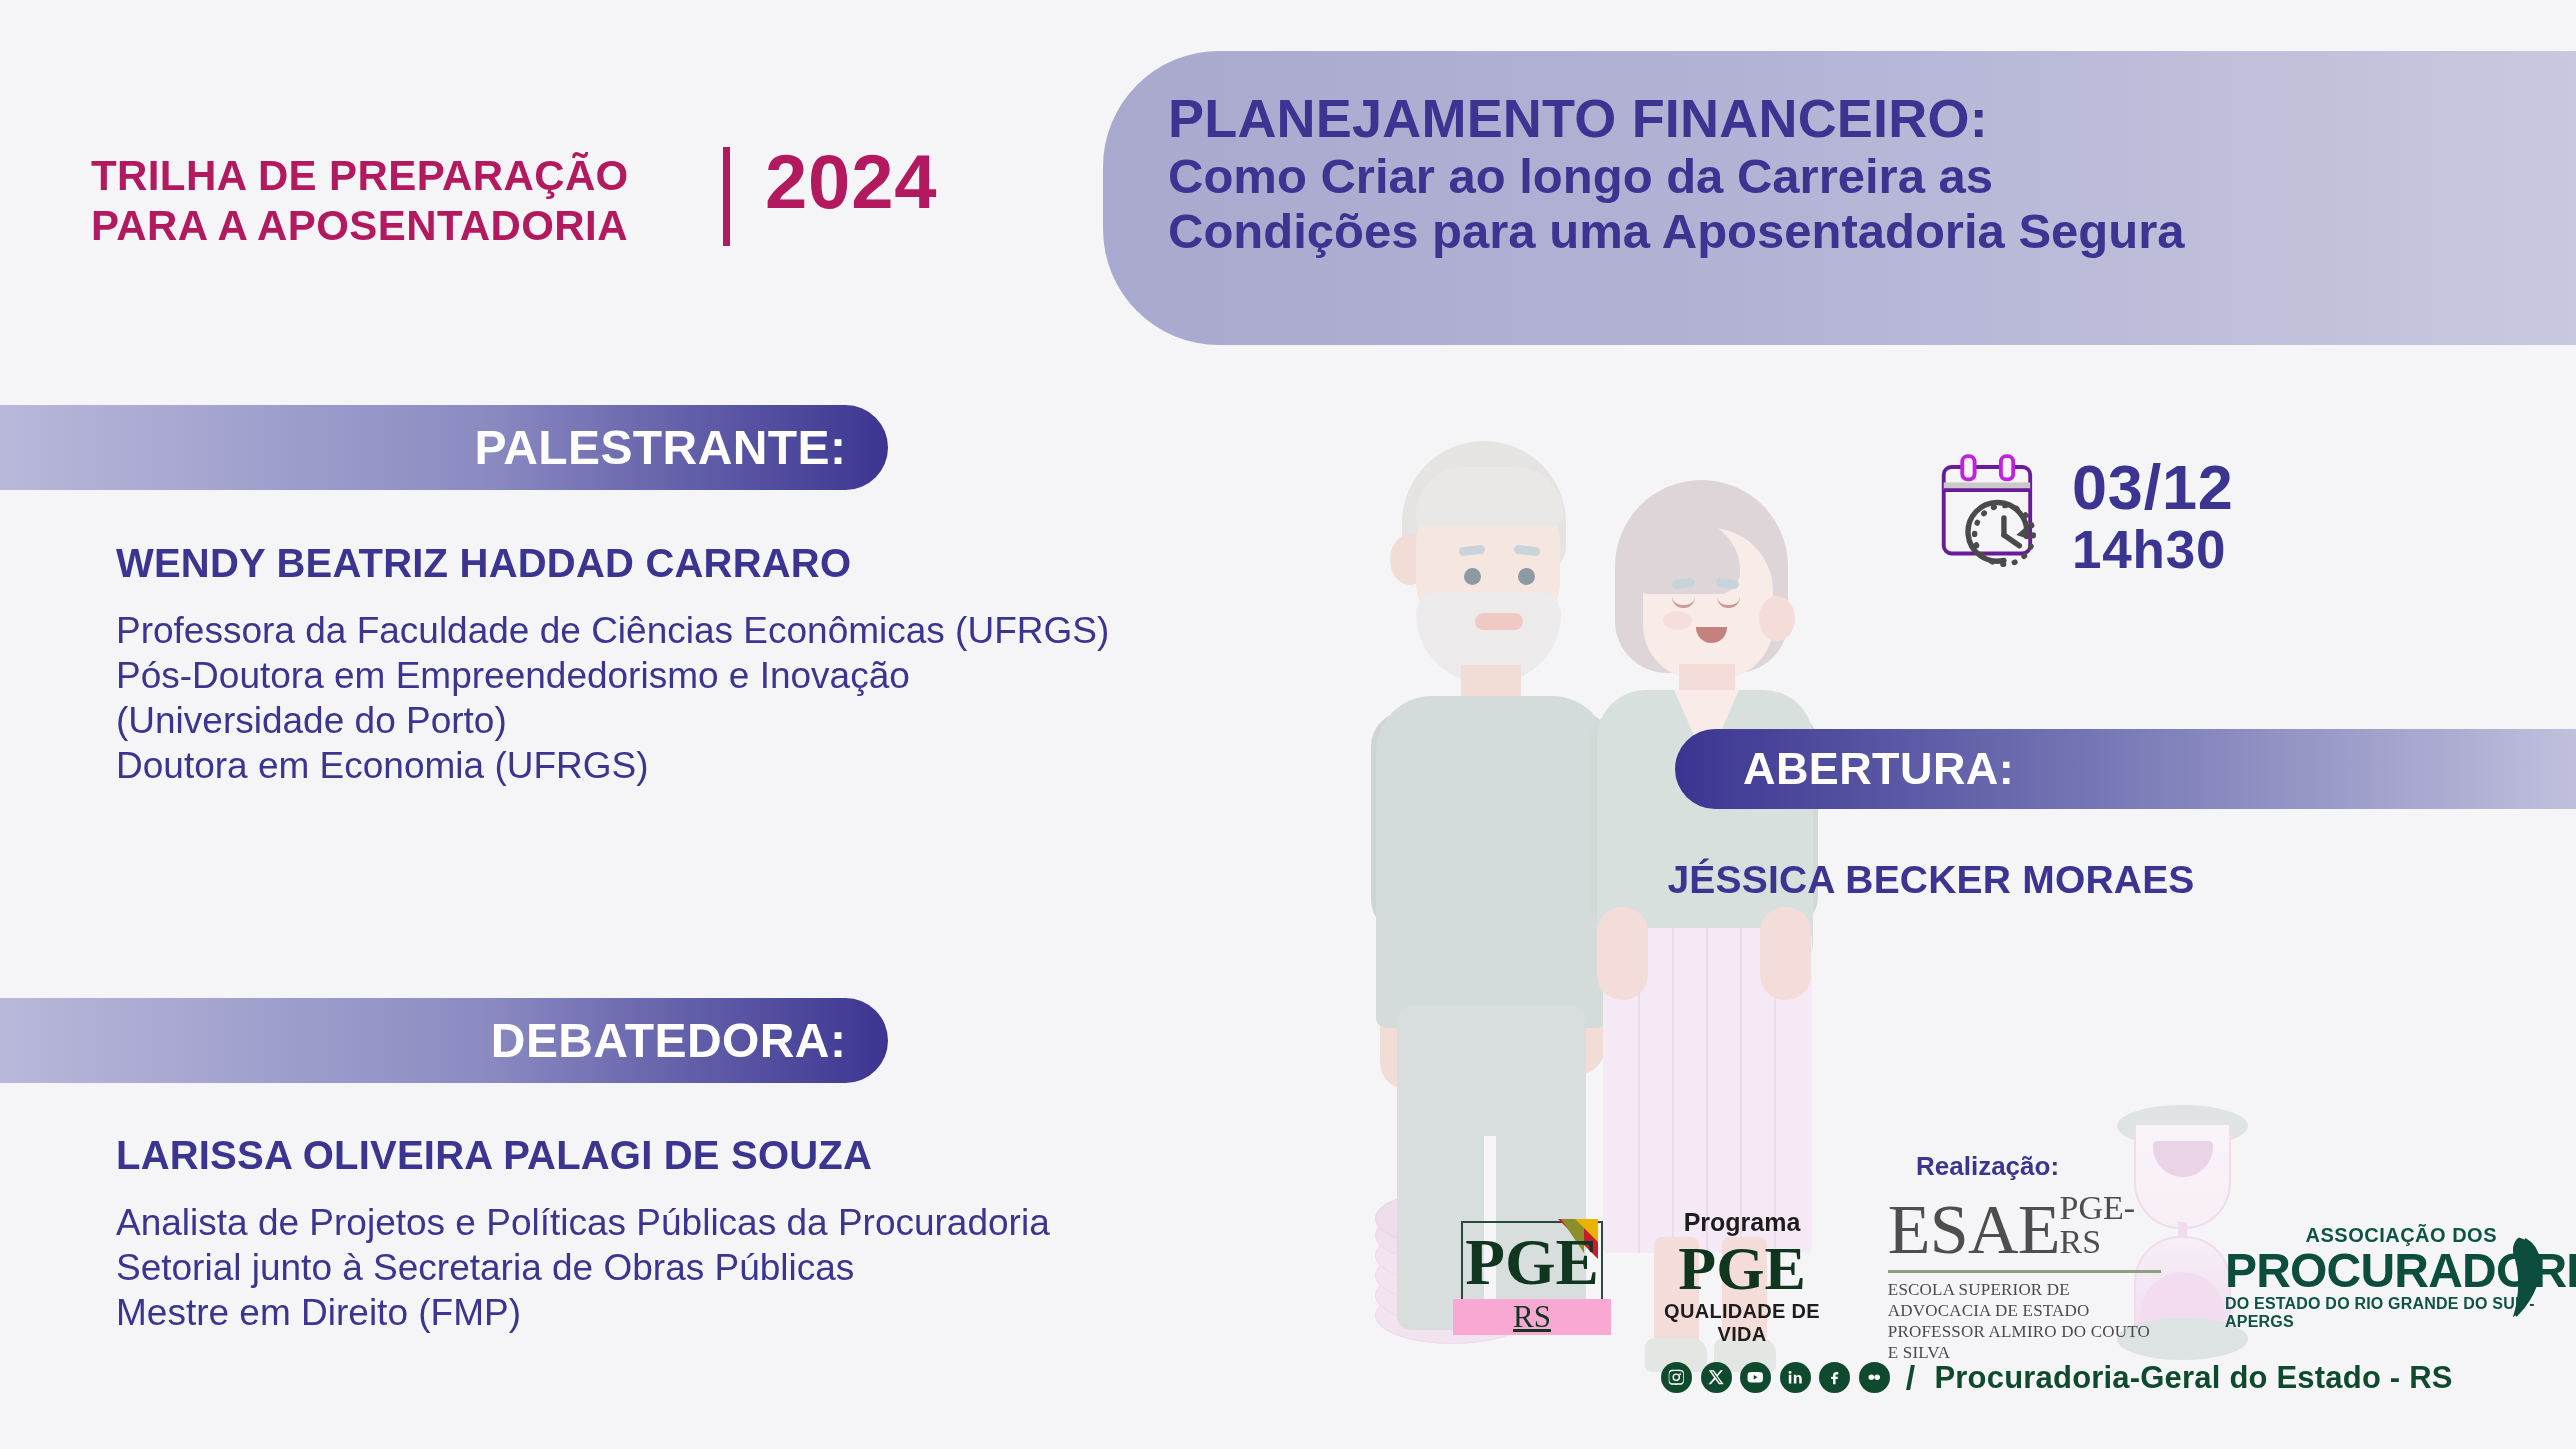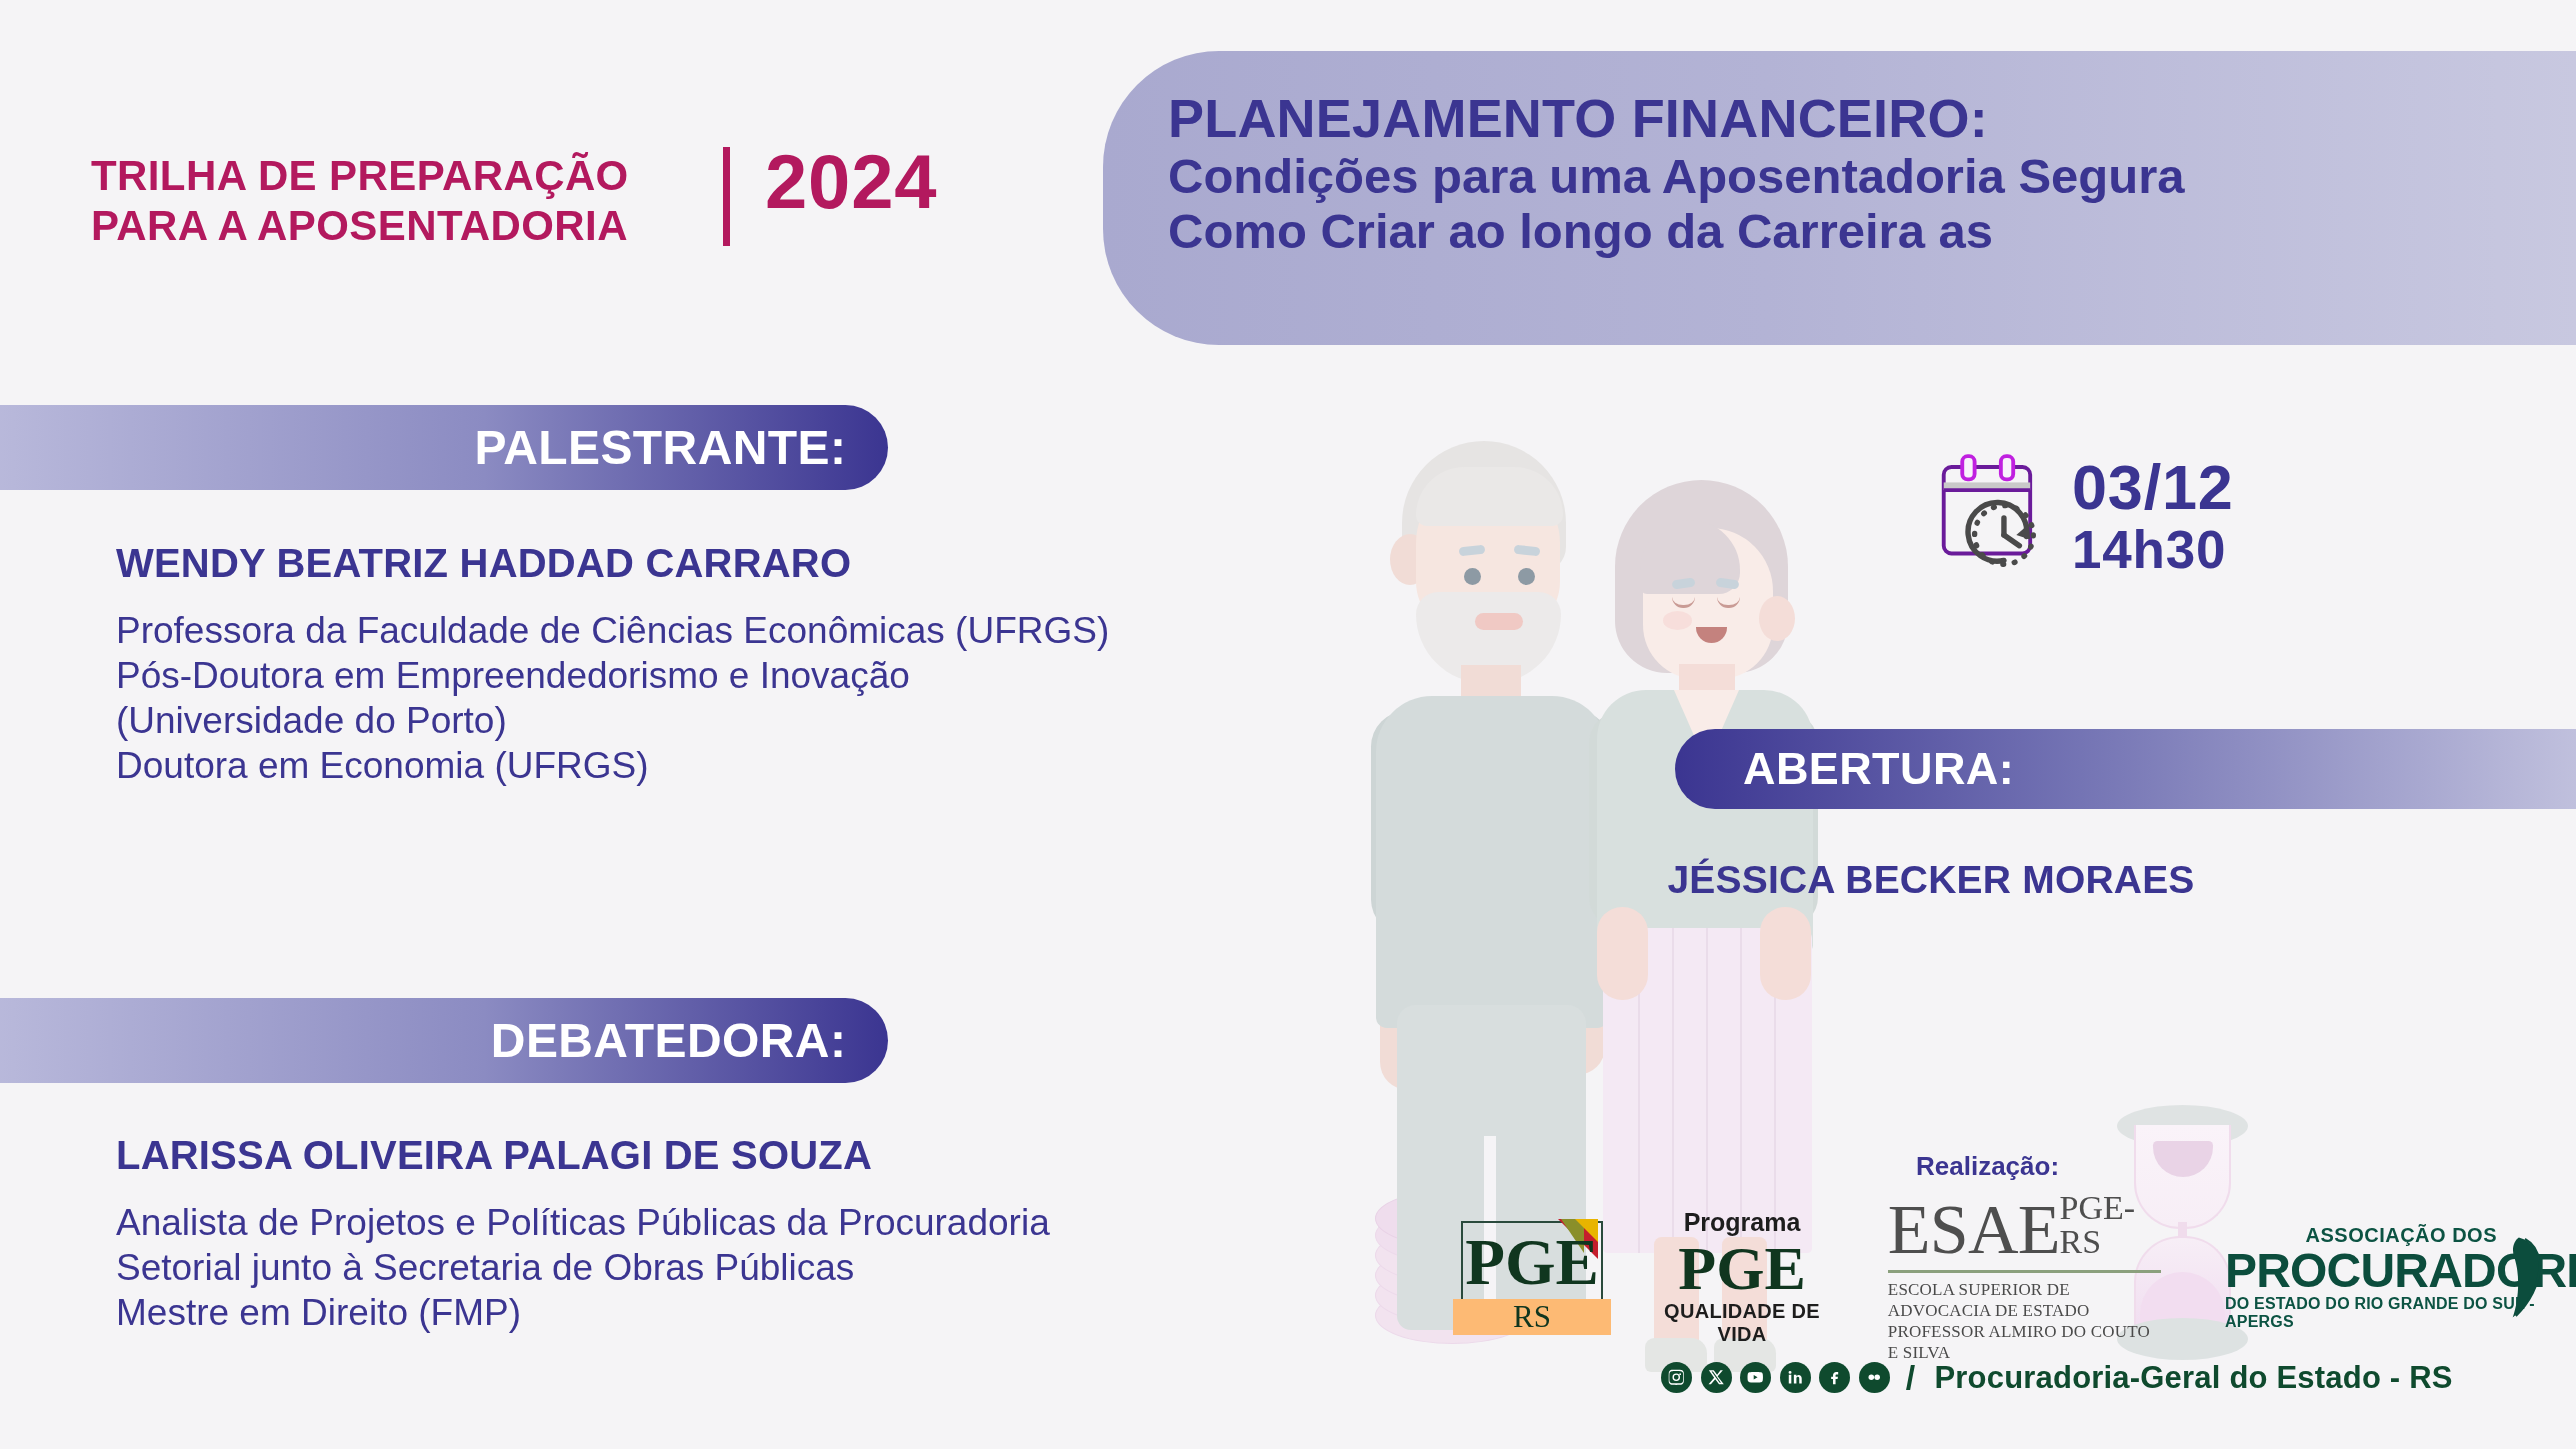--- a/index.html
+++ b/index.html
@@ -161,21 +161,21 @@
            display:flex; align-items:center; gap:64px; }
 
   .logo-pgers { position:relative; width:162px; height:131px; }
   .pge-box { position:absolute; left:7.7px; top:9.3px; width:142px; height:113px;
              border:2.3px solid #2a4a3c; }
   .pge-word { position:absolute; left:0; top:18.5px; width:158px; text-align:center;
               color:#10361f; font-family:"Liberation Serif", serif; font-weight:bold;
               font-size:65px; line-height:1; }
   .pge-rs { position:absolute; left:0; top:87px; width:158px; text-align:center;
             color:#10361f; font-family:"Liberation Serif", serif; font-size:31px;
-            background:#fdba74; }
+            background:#f9a8d4;text-decoration:underline; }
   .pge-flag { position:absolute; right:-1.5px; top:7.7px; width:0; height:0;
               border-top:40px solid #c41d2c; border-left:40px solid transparent; }
   .pge-flag2 { position:absolute; right:12.4px; top:7.7px; width:0; height:0;
               border-top:34px solid #8a8f2a; border-left:23px solid transparent; }
   .pge-flag3 { position:absolute; right:-1.5px; top:7.7px; width:0; height:0;
               border-top:23px solid #e8b400; border-left:23px solid transparent; }
 
   .logo-qv { width:185px; text-align:center; }
   .qv-top { color:#1d1d1d; font-weight:bold; font-size:25px; }
   .qv-pge { color:#10361f; font-family:"Liberation Serif", serif; font-weight:bold;
@@ -290,22 +290,22 @@
     <div class="kicker-lines">
       <div>TRILHA DE PREPARAÇÃO</div>
       <div>PARA A APOSENTADORIA</div>
     </div>
   </div>
   <div class="kicker-rule"></div>
   <div class="kicker-year">2024</div>
 
   <div class="title-banner">
     <div class="t-line t1">PLANEJAMENTO FINANCEIRO:</div>
+    <div class="t-line t2">Como Criar ao longo da Carreira as</div>
     <div class="t-line t3">Condições para uma Aposentadoria Segura</div>
-    <div class="t-line t2">Como Criar ao longo da Carreira as</div>
   </div>
 
   <div class="datetime">
     <div class="cal-icon">
       <svg viewBox="0 0 136 150" width="105" height="116">
         <rect x="10" y="18" width="112" height="112" rx="10" ry="10" fill="none" stroke="#6a1b9a" stroke-width="5"></rect>
         <rect x="10" y="38" width="112" height="10" fill="#c9c9c9"></rect>
         <line x1="10" y1="48" x2="122" y2="48" stroke="#6a1b9a" stroke-width="5"></line>
         <rect x="34" y="4" width="16" height="30" rx="7" ry="7" fill="#f8f2fb" stroke="#c020e0" stroke-width="5"></rect>
         <rect x="84" y="4" width="16" height="30" rx="7" ry="7" fill="#f8f2fb" stroke="#c020e0" stroke-width="5"></rect>

